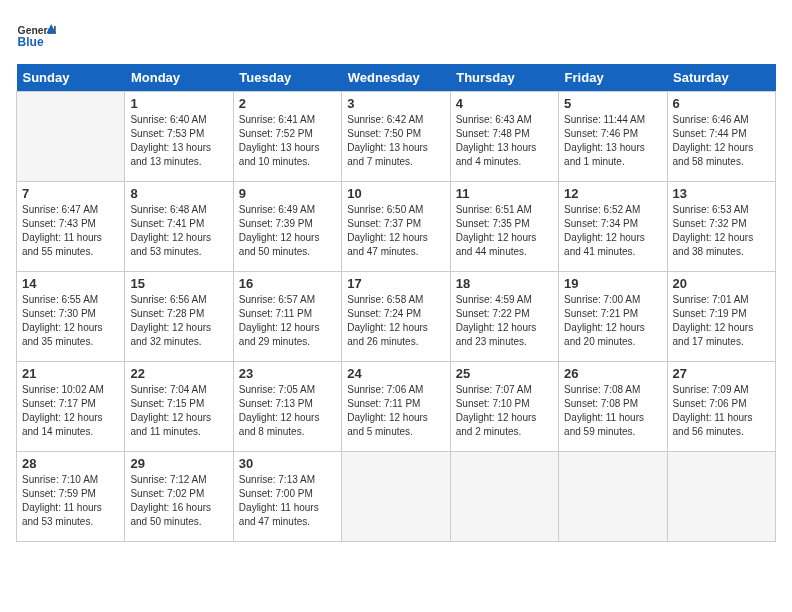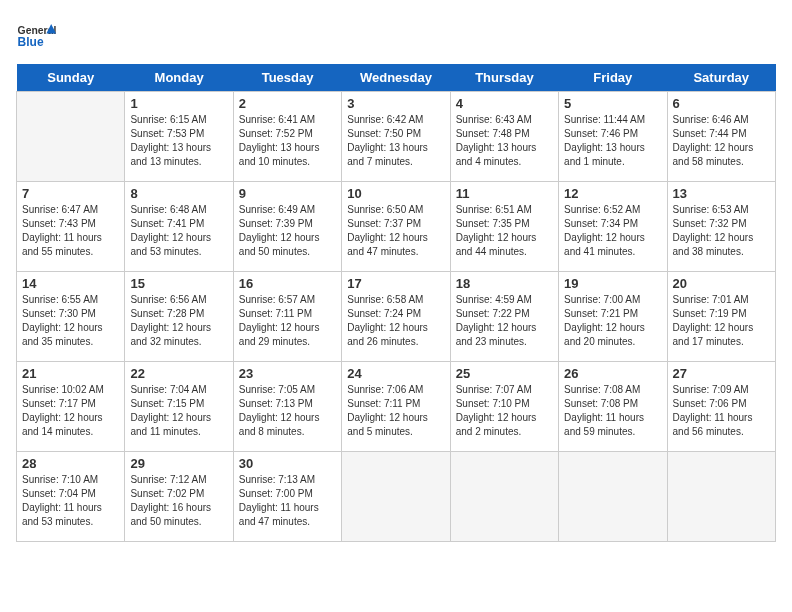--- a/index.html
+++ b/index.html
@@ -42,21 +42,21 @@
       color: #555;
     }
     table {
       width: 100%;
       border-collapse: collapse;
       font-size: 11px;
     }
     thead tr th {
       background-color: #1565c0;
       color: #fff;
-      text-align: center;
+      text-align: left;
       padding: 6px 6px;
       font-size: 13px;
       font-weight: bold;
     }
     tbody tr td {
       border: 1px solid #ccc;
       vertical-align: top;
       padding: 4px 5px;
       width: 14.28%;
       min-height: 80px;
@@ -108,21 +108,21 @@
         <th>Friday</th>
         <th>Saturday</th>
       </tr>
   </thead>
   <tbody id="calendar-body">
       <tr>
         <td class="empty"></td>
         <td>
         <span class="day-number">1</span>
         <div class="day-info">
-          <div>Sunrise: 6:15 AM</div>
+          <div>Sunrise: 6:40 AM</div>
           <div>Sunset: 7:53 PM</div>
           <div>Daylight: 13 hours and 13 minutes.</div>
         </div>
       </td>
         <td>
         <span class="day-number">2</span>
         <div class="day-info">
           <div>Sunrise: 6:41 AM</div>
           <div>Sunset: 7:52 PM</div>
           <div>Daylight: 13 hours and 10 minutes.</div>
@@ -333,21 +333,21 @@
           <div>Sunset: 7:06 PM</div>
           <div>Daylight: 11 hours and 56 minutes.</div>
         </div>
       </td>
       </tr>
       <tr>
         <td>
         <span class="day-number">28</span>
         <div class="day-info">
           <div>Sunrise: 7:10 AM</div>
-          <div>Sunset: 7:04 PM</div>
+          <div>Sunset: 7:59 PM</div>
           <div>Daylight: 11 hours and 53 minutes.</div>
         </div>
       </td>
         <td>
         <span class="day-number">29</span>
         <div class="day-info">
           <div>Sunrise: 7:12 AM</div>
           <div>Sunset: 7:02 PM</div>
           <div>Daylight: 16 hours and 50 minutes.</div>
         </div>

